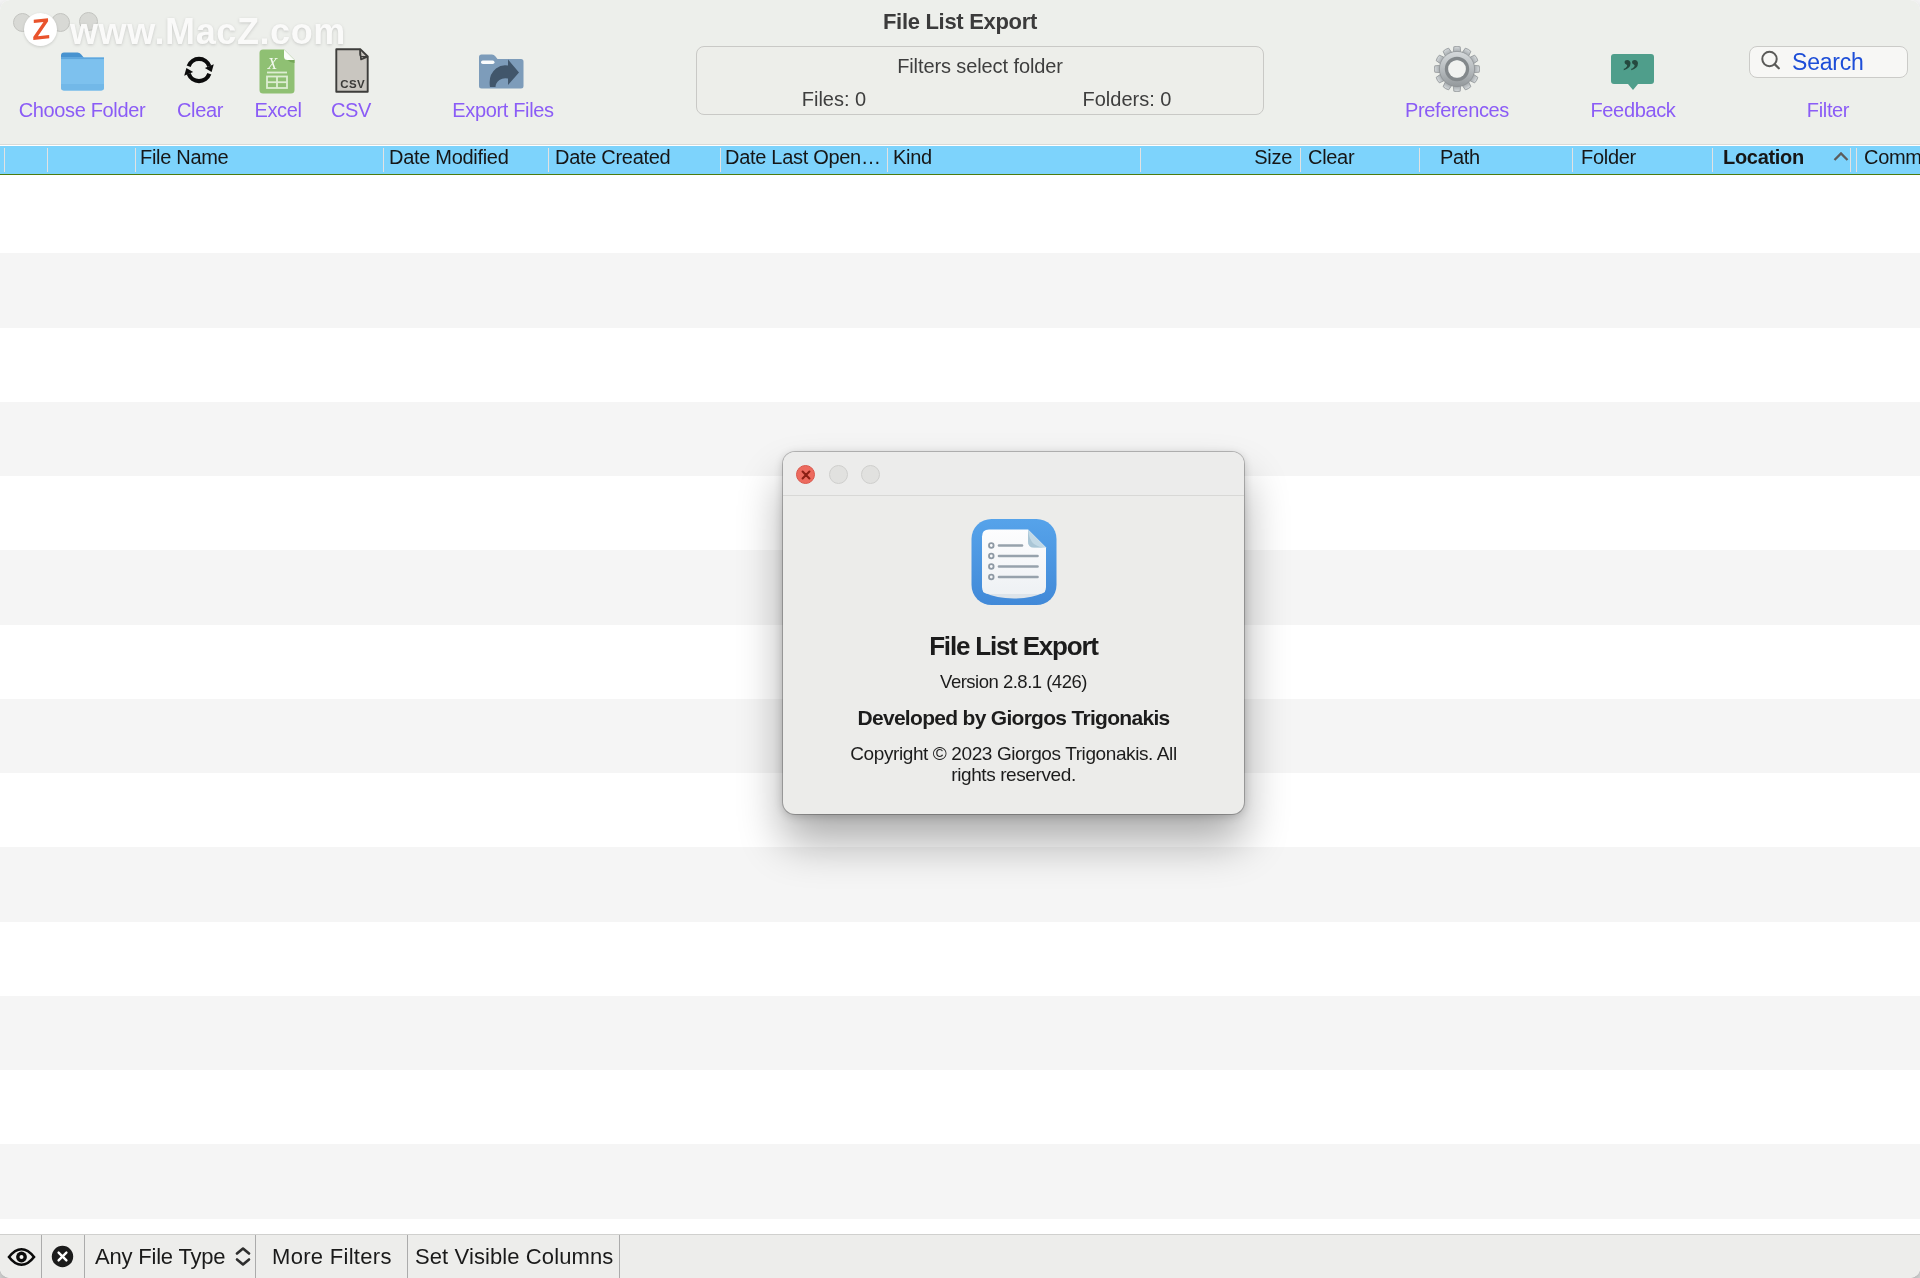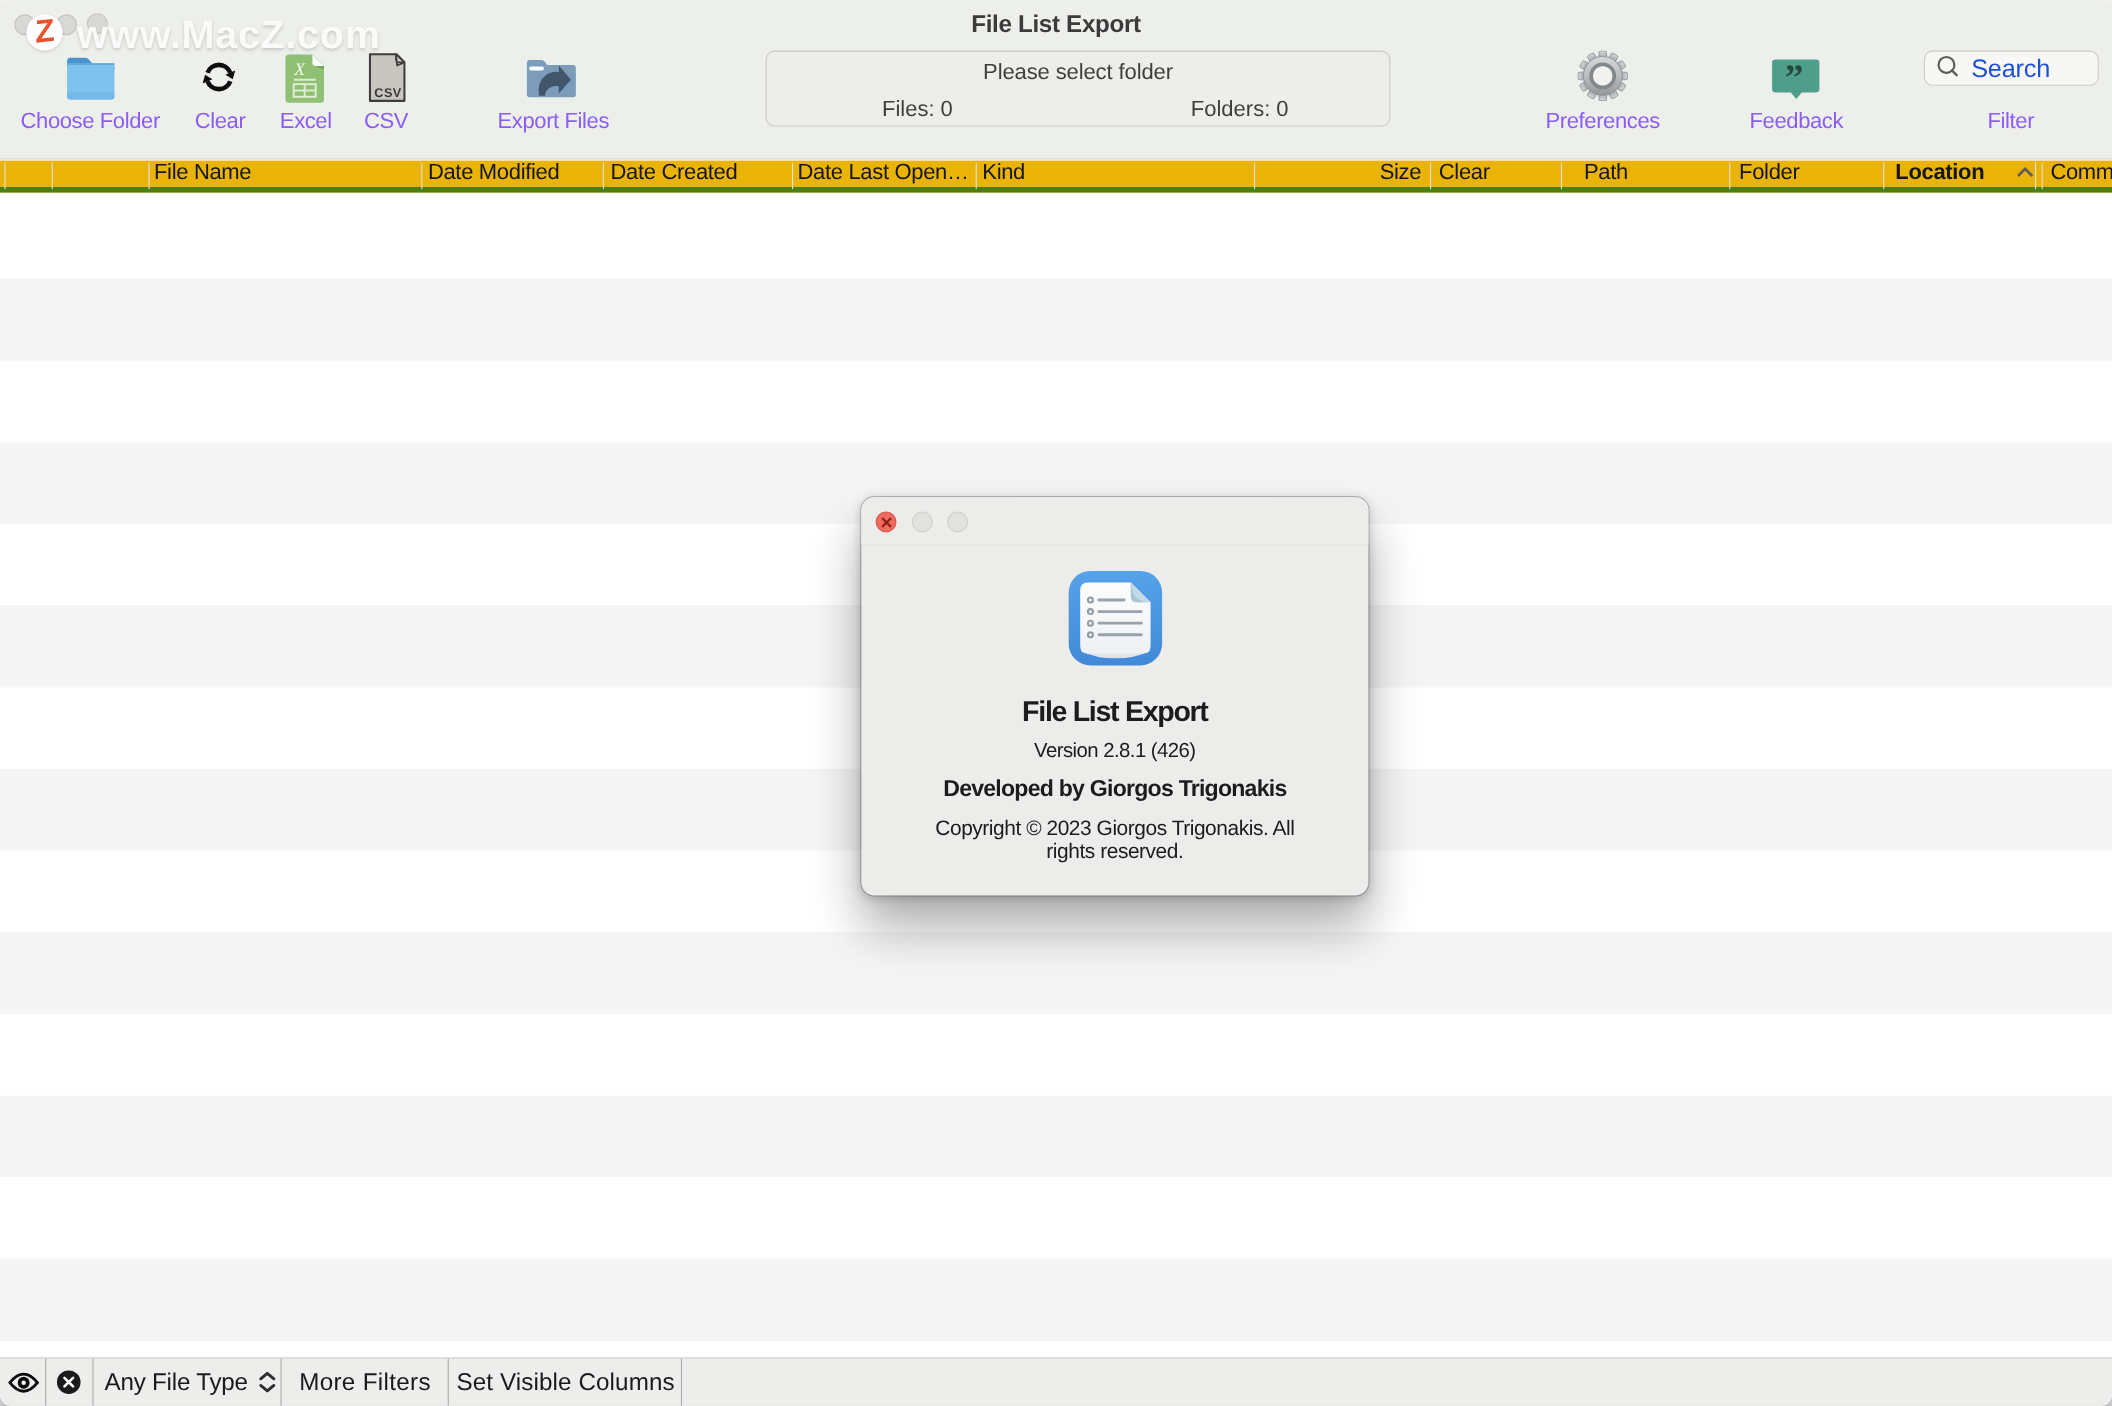--- a/index.html
+++ b/index.html
@@ -17,21 +17,21 @@
   .zlogo span { display:inline-block; font-size:29px; font-weight:800; color:#e9532c; transform:rotate(-6deg) skewX(-4deg); line-height:33px; }
 
   .selbox { position:absolute; left:696px; top:46px; width:568px; height:69px; border:1px solid #c9c9c6; border-radius:8px; background:#edeeea; }
   .selbox .l1 { position:absolute; top:8px; left:0; width:100%; text-align:center; font-size:20px; color:#3e3e3e; letter-spacing:-0.1px; }
   .selbox .l2 { position:absolute; top:41px; font-size:20px; color:#3e3e3e; transform:translateX(-50%); }
 
   .searchbox { position:absolute; left:1749px; top:46px; width:159px; height:32px; border:1px solid #cbcbc8; border-radius:8px; background:#f7f7f5; }
   .searchph { position:absolute; left:42px; top:2px; font-size:23px; color:#1d4ed8; letter-spacing:-0.2px; }
 
   
-  .thead { position:absolute; left:0; top:146px; width:1920px; height:29px; background:#eab308; border-bottom:5px solid #4d7c0f; }
+  .thead { position:absolute; left:0; top:146px; width:1920px; height:29px; background:#7dd3fc; border-bottom:1px solid #4d7c0f; }
   .th { position:absolute; top:-0.5px; font-size:20px; color:#161616; white-space:nowrap; letter-spacing:-0.3px; }
   .sep { position:absolute; top:2px; width:1px; height:24px; background:#e2e2e2; }
 
   
   .tbody { position:absolute; left:0; top:176px; width:1920px; height:1058px; background:#fff; }
   .stripe { position:absolute; left:0; width:1920px; height:74.5px; background:#f5f5f5; }
 
   
   .bbar { position:absolute; left:0; top:1234px; width:1920px; height:44px; background:#ededeb; border-top:1px solid #d0d0ce; }
   .bsep { position:absolute; top:0; width:1px; height:44px; background:#ababab; }
@@ -140,21 +140,21 @@
     <div class="tlabel" style="left:82px;">Choose Folder</div>
     <div class="tlabel" style="left:200px;">Clear</div>
     <div class="tlabel" style="left:278px;">Excel</div>
     <div class="tlabel" style="left:351px;">CSV</div>
     <div class="tlabel" style="left:503px;">Export Files</div>
     <div class="tlabel" style="left:1457px;">Preferences</div>
     <div class="tlabel" style="left:1633px;">Feedback</div>
     <div class="tlabel" style="left:1828px;">Filter</div>
 
     <div class="selbox">
-      <div class="l1">Please select folder</div>
+      <div class="l1">Filters select folder</div>
       <div class="l2" style="left:833px;margin-left:-696px;">Files: 0</div>
       <div class="l2" style="left:1126px;margin-left:-696px;">Folders: 0</div>
     </div>
 
     <div class="searchbox">
       <svg width="26" height="26" style="position:absolute;left:8px;top:1px;" viewBox="0 0 26 26">
         <circle cx="11.5" cy="11" r="7.2" fill="none" stroke="#5a5a58" stroke-width="2"></circle>
         <line x1="16.6" y1="16.1" x2="20.8" y2="20.3" stroke="#5a5a58" stroke-width="2.2" stroke-linecap="round"></line>
       </svg>
       <div class="searchph">Search</div>

